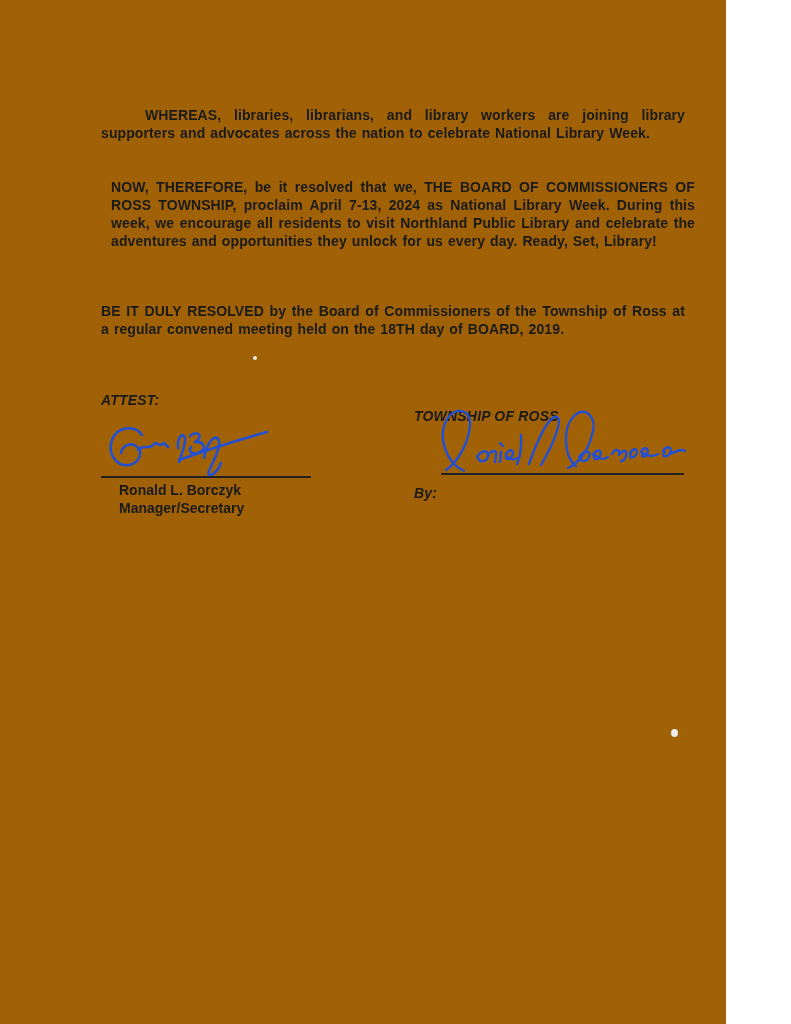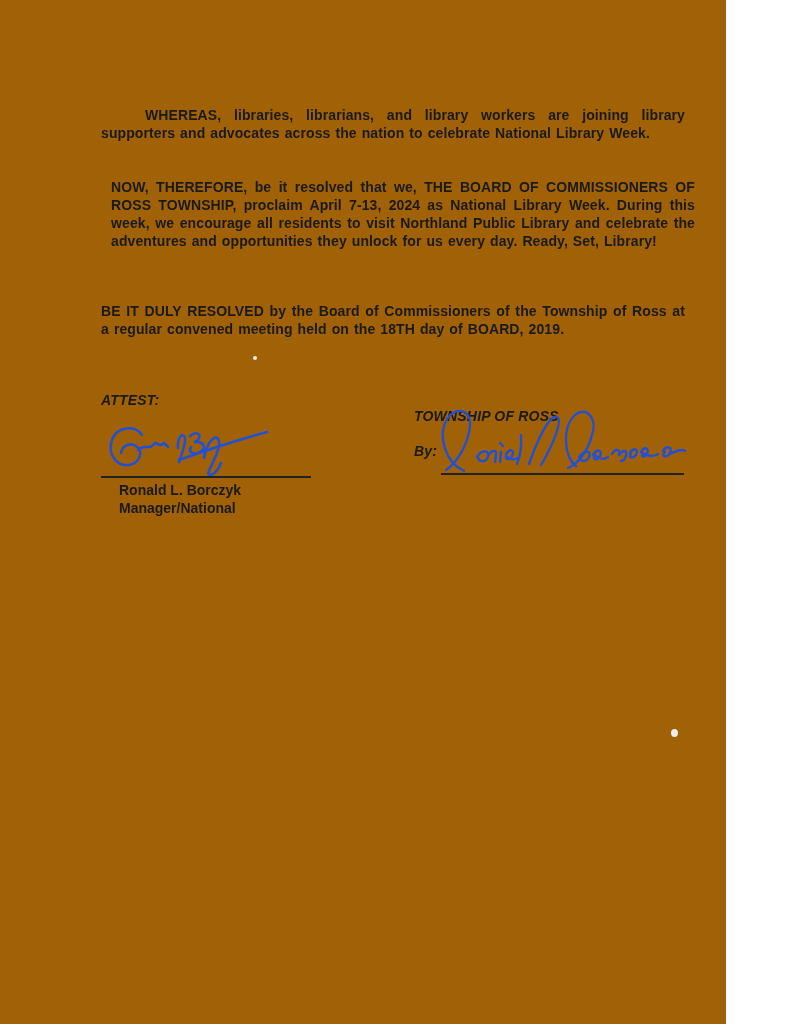--- a/index.html
+++ b/index.html
@@ -38,21 +38,21 @@
   .sig-label {
     position: absolute;
     font-size: 14px;
     font-weight: bold;
     letter-spacing: 0.2px;
     white-space: nowrap;
     font-style: italic;
   }
   .attest-label   { left: 101px; top: 392px; }
   .township-label { left: 414px; top: 408px; }
-  .by-label       { left: 414px; top: 443px; }
+  .by-label       { left: 414px; top: 485px; }
   .sig-line {
     position: absolute;
     height: 0;
     border-bottom: 2px solid #222222;
   }
   .sig-line-left  { left: 101px; top: 476px; width: 210px; }
   .sig-line-right { left: 441px; top: 473px; width: 243px; }
   .sig-name-block {
     position: absolute;
     top: 481px;
@@ -100,21 +100,21 @@
       <path d="M84,17 C92,10 98,18 89,23 C98,22 102,30 92,34 C86,36 82,32 85,28" stroke="#2250d4"></path>
       <path d="M98,39 C101,23 110,13 113,22 C115,30 106,44 103,52 C100,59 110,57 115,44" stroke="#2250d4"></path>
       <path d="M73,41 C98,32 128,22 161,13" stroke="#2250d4"></path>
     </g>
   </svg>
 
   <div class="sig-line sig-line-left"></div>
 
   <div class="sig-name-block name-left">
     <div>Ronald L. Borczyk</div>
-    <div>Manager/National</div>
+    <div>Manager/Secretary</div>
   </div>
 
   <div class="sig-label by-label">By:</div>
 
   <svg class="signature-svg sig-svg-right" width="264" height="74" viewBox="0 0 264 74">
     <g fill="none" stroke-width="2.4" stroke-linecap="round" stroke-linejoin="round">
       <path d="M40,66 C22,58 13,31 23,14 C31,1 47,4 46,20 C45,37 34,57 22,65" stroke="#2250d4"></path>
       <path d="M53,52 C58,44 65,45 64,51 C63,57 56,58 54,53 M64,51 C67,45 73,44 72,50 L71,57 M77,47 L76,57 M76,38 L79,41 M82,49 C86,43 91,45 88,51 C86,55 81,55 82,51 C86,54 90,56 93,53" stroke="#2250d4"></path>
       <path d="M97,30 C98,44 96,52 93,59" stroke="#2250d4"></path>
       <path d="M105,59 C114,33 126,9 133,12 C139,15 129,40 117,60" stroke="#2250d4"></path>

